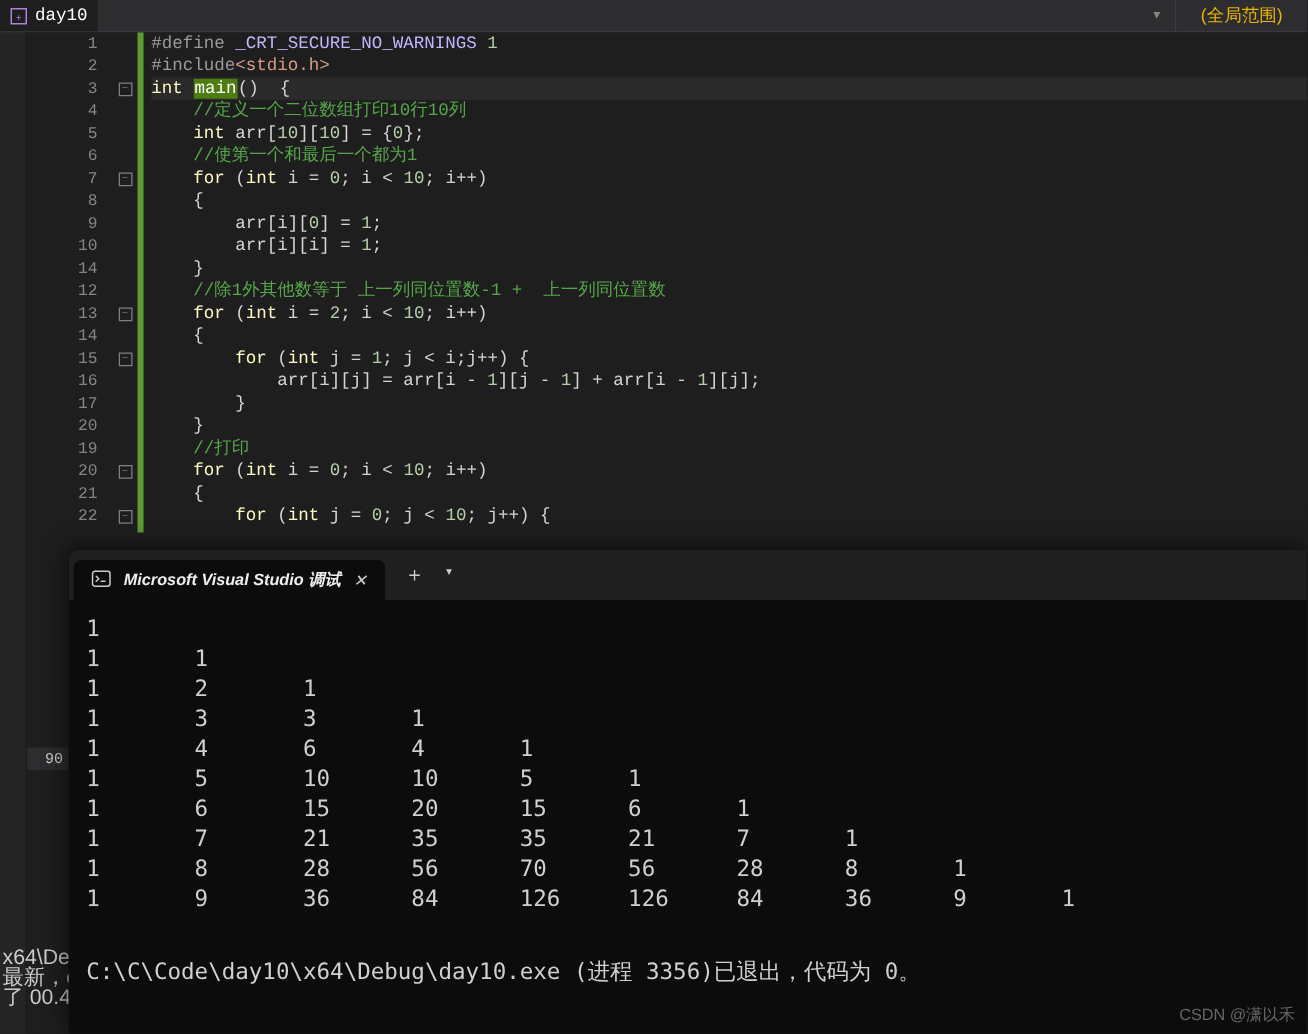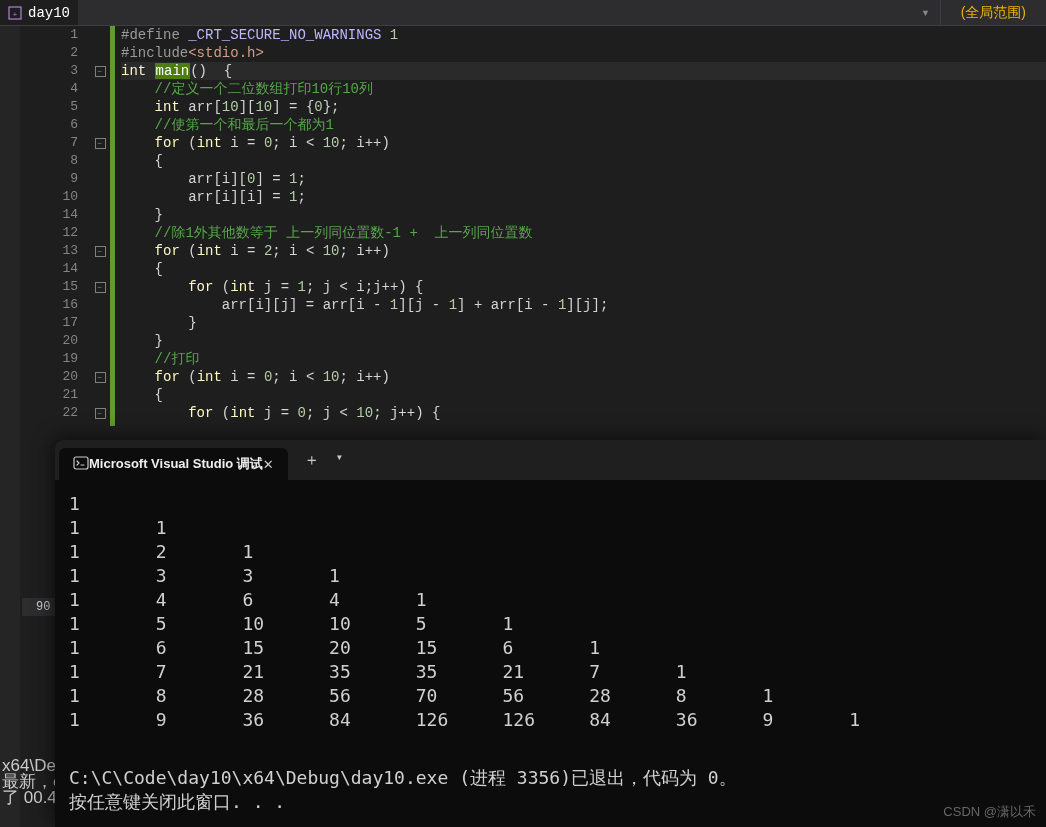--- a/index.html
+++ b/index.html
@@ -134,28 +134,30 @@
 .term-titlebar {
   height: 40px;
   background: #1f1f1f;
   display: flex;
   align-items: center;
   padding: 0 4px;
 }
 .term-tab {
   display: flex;
   align-items: center;
+  gap: 10px;
   background: #0c0c0c;
   height: 32px;
   padding: 0 14px;
   margin-top: 8px;
   border-radius: 6px 6px 0 0;
   color: #eee;
   font-family: "Microsoft YaHei", sans-serif;
   font-size: 13px;
+  font-style: italic;
 }
 .term-tab .close { color: #ccc; font-family: sans-serif; }
 .term-ctrl {
   display: flex;
   gap: 16px;
   margin-left: 16px;
   color: #ccc;
   font-size: 16px;
 }
 .term-body {
@@ -317,16 +319,15 @@
       <div class="row">1       1</div>
       <div class="row">1       2       1</div>
       <div class="row">1       3       3       1</div>
       <div class="row">1       4       6       4       1</div>
       <div class="row">1       5       10      10      5       1</div>
       <div class="row">1       6       15      20      15      6       1</div>
       <div class="row">1       7       21      35      35      21      7       1</div>
       <div class="row">1       8       28      56      70      56      28      8       1</div>
       <div class="row">1       9       36      84      126     126     84      36      9       1</div>
       <div class="row" style="margin-top: 34px;">C:\C\Code\day10\x64\Debug\day10.exe (进程 3356)已退出，代码为 0。</div>
-      <div class="row">按任意键关闭此窗口. . .</div>
     </div>
   <div class="watermark">CSDN @潇以禾</div>
 </div>
 
 </body></html>

